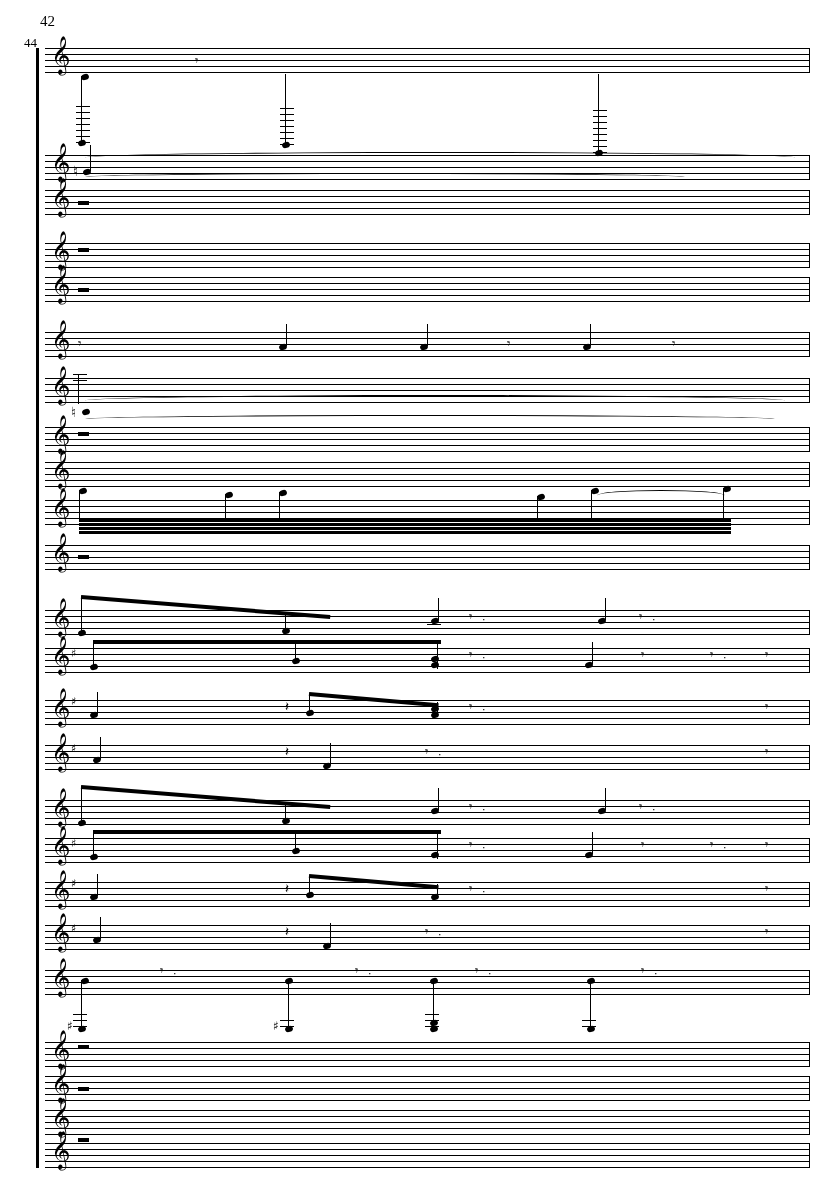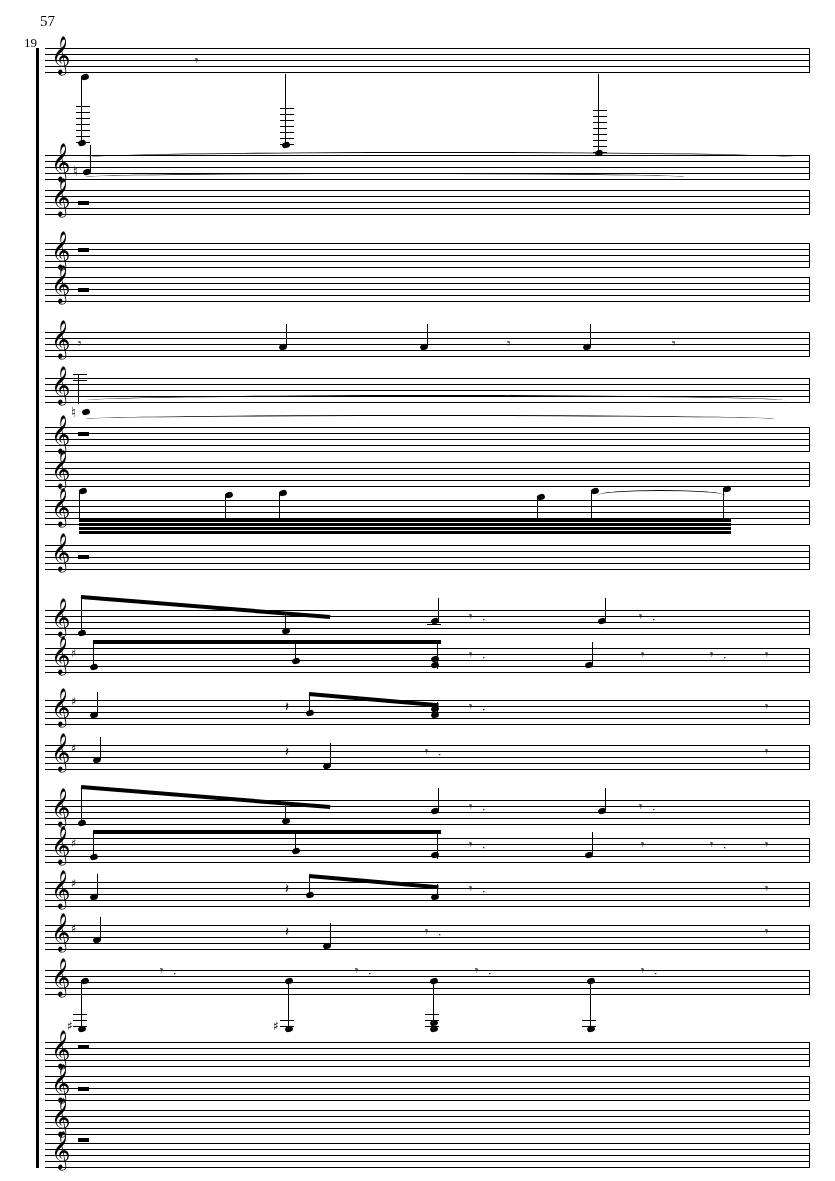--- a/index.html
+++ b/index.html
@@ -132,22 +132,22 @@
     font-size: 11px;
     line-height: 1;
     letter-spacing: 1px;
   }
 </style>
 </head>
 <body>
 
 <div class="page">
 
-  <div class="page-number" style="left:40px; top:14px;">57</div>
-  <div class="measure-number" style="left:24px; top:36px;">19</div>
+  <div class="page-number" style="left:40px; top:14px;">42</div>
+  <div class="measure-number" style="left:24px; top:36px;">44</div>
 
   <div class="system-brace" style="top:48px; height:1120px; width:3px;"></div>
 
   <div class="stave" style="top:48px; width:765px;">
     <div class="line l0"></div>
     <div class="line l1"></div>
     <div class="line l2"></div>
     <div class="line l3"></div>
     <div class="line l4"></div>
     <div class="endbar"></div>

